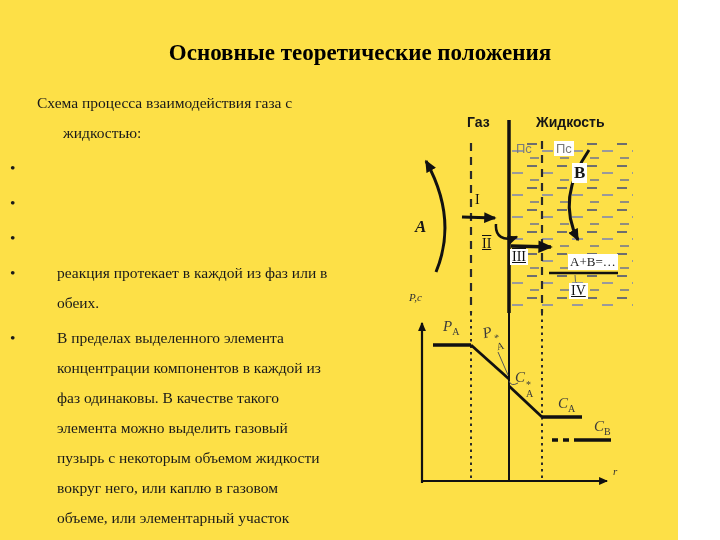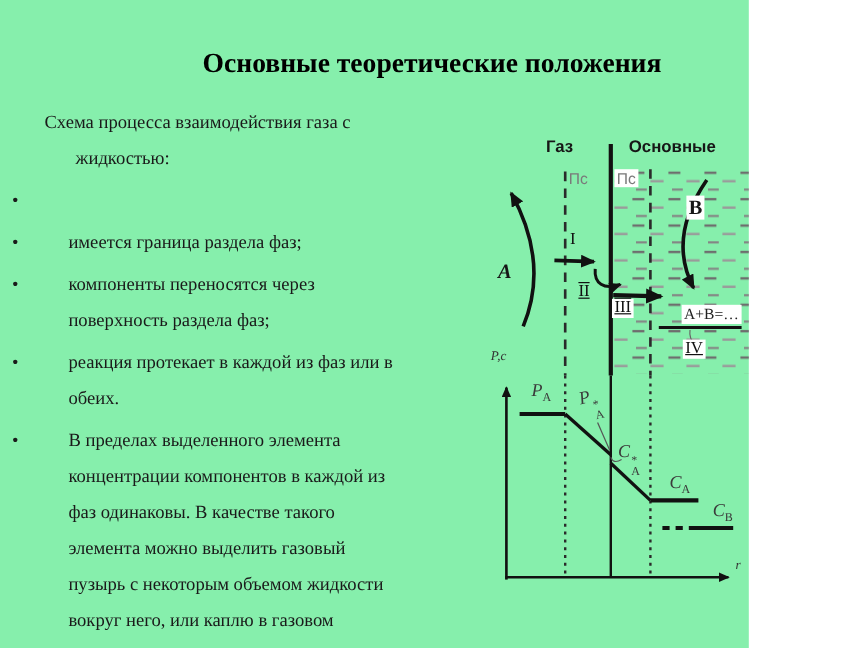--- a/index.html
+++ b/index.html
@@ -1,30 +1,30 @@
 <!DOCTYPE html>
 <html><head>
 <meta charset="utf-8">
 <style>
   html,body{margin:0;padding:0;background:#fff;}
-  .slide{position:relative;width:624px;height:540px;background:#86efac;overflow:hidden;
+  .slide{position:relative;width:678px;height:540px;background:#fde047;overflow:hidden;
          font-family:"Liberation Serif", serif;color:#1a1a1a;}
   .title{position:absolute;top:40px;left:0;width:720px;margin:0;text-align:center;
          font-size:23px;font-weight:bold;color:#000;}
   .body-text{position:absolute;left:10px;top:88px;width:430px;font-size:15.5px;line-height:30px;}
   .intro{padding-left:53px;text-indent:-26px;white-space:pre-line;margin-bottom:5px;}
   .bullet-row{display:flex;margin-bottom:5px;}
   .marker{flex:0 0 47px;text-align:left;}
   .btext{flex:1;white-space:pre-line;}
   
   .diagram{position:absolute;left:405px;top:95px;width:315px;height:405px;}
   .diagram svg{position:absolute;left:0;top:0;}
   .dlabel{position:absolute;white-space:nowrap;}
-  .phase{font-family:"Liberation Sans",sans-serif;font-weight:bold;font-size:14px;color:#161616;}
-  .film{font-family:"Liberation Sans",sans-serif;font-size:13px;color:#7a7a7a;}
+  .phase{font-family:"Liberation Sans",sans-serif;font-weight:bold;font-size:14px;color:#161616;margin-left:12px;}
+  .film{font-family:"Liberation Sans",sans-serif;font-size:13px;color:#7a7a7a;margin-left:42px;}
   .wbg{background:#fff;padding:0 2px;}
   .roman{font-size:14px;color:#111;}
   .ou{text-decoration:underline overline;}
   .un{text-decoration:underline;}
   .comp{font-size:17px;font-weight:bold;color:#161616;}
   .ital{font-style:italic;}
   .glabel{font-size:15px;font-style:italic;color:#3a3a3a;}
   .glabel sub{font-size:10px;font-style:normal;}
   .ss{display:inline-flex;flex-direction:column;margin-left:1px;vertical-align:-6px;
       font-size:10px;font-style:normal;}
@@ -41,26 +41,23 @@
   <h1 class="title">Основные теоретические положения</h1>
 
   <div class="body-text">
     <div class="intro">Схема процесса взаимодействия газа с
 жидкостью:</div>
     <div class="bullet-row">
       <span class="marker">•</span>
     </div>
     <div class="bullet-row">
       <span class="marker">•</span>
-      <div class="btext">имеется граница раздела фаз;</div>
     </div>
     <div class="bullet-row">
       <span class="marker">•</span>
-      <div class="btext">компоненты переносятся через
-поверхность раздела фаз;</div>
     </div>
     <div class="bullet-row">
       <span class="marker">•</span>
       <div class="btext">реакция протекает в каждой из фаз или в
 обеих.</div>
     </div>
     <div class="bullet-row">
       <span class="marker">•</span>
       <div class="btext">В пределах выделенного элемента
 концентрации компонентов в каждой из
@@ -124,21 +121,21 @@
         <path d="M147,345 H206" stroke-width="3.5" stroke-dasharray="6 5 6 5 60"></path>
       </g>
 
       <g stroke="#555" stroke-width="1" fill="none">
         <path d="M93,257 L103,280"></path>
         <path d="M113,288 Q106,292 104,286"></path>
       </g>
     </svg>
 
     <div class="dlabel phase" style="left:50px;top:19px">Газ</div>
-    <div class="dlabel phase" style="left:119px;top:19px">Основные</div>
+    <div class="dlabel phase" style="left:119px;top:19px">Жидкость</div>
     <div class="dlabel film" style="left:69px;top:46px">Пс</div>
     <div class="dlabel film wbg" style="left:107px;top:46px">Пс</div>
 
     <div class="dlabel comp ital" style="left:10px;top:122px">А</div>
     <div class="dlabel comp wbg" style="left:167px;top:68px">В</div>
 
     <div class="dlabel roman" style="left:70px;top:97px">I</div>
     <div class="dlabel roman ou" style="left:77px;top:141px">II</div>
     <div class="dlabel roman ou wbg" style="left:105px;top:154px">III</div>
     <div class="dlabel roman un wbg" style="left:164px;top:188px">IV</div>

